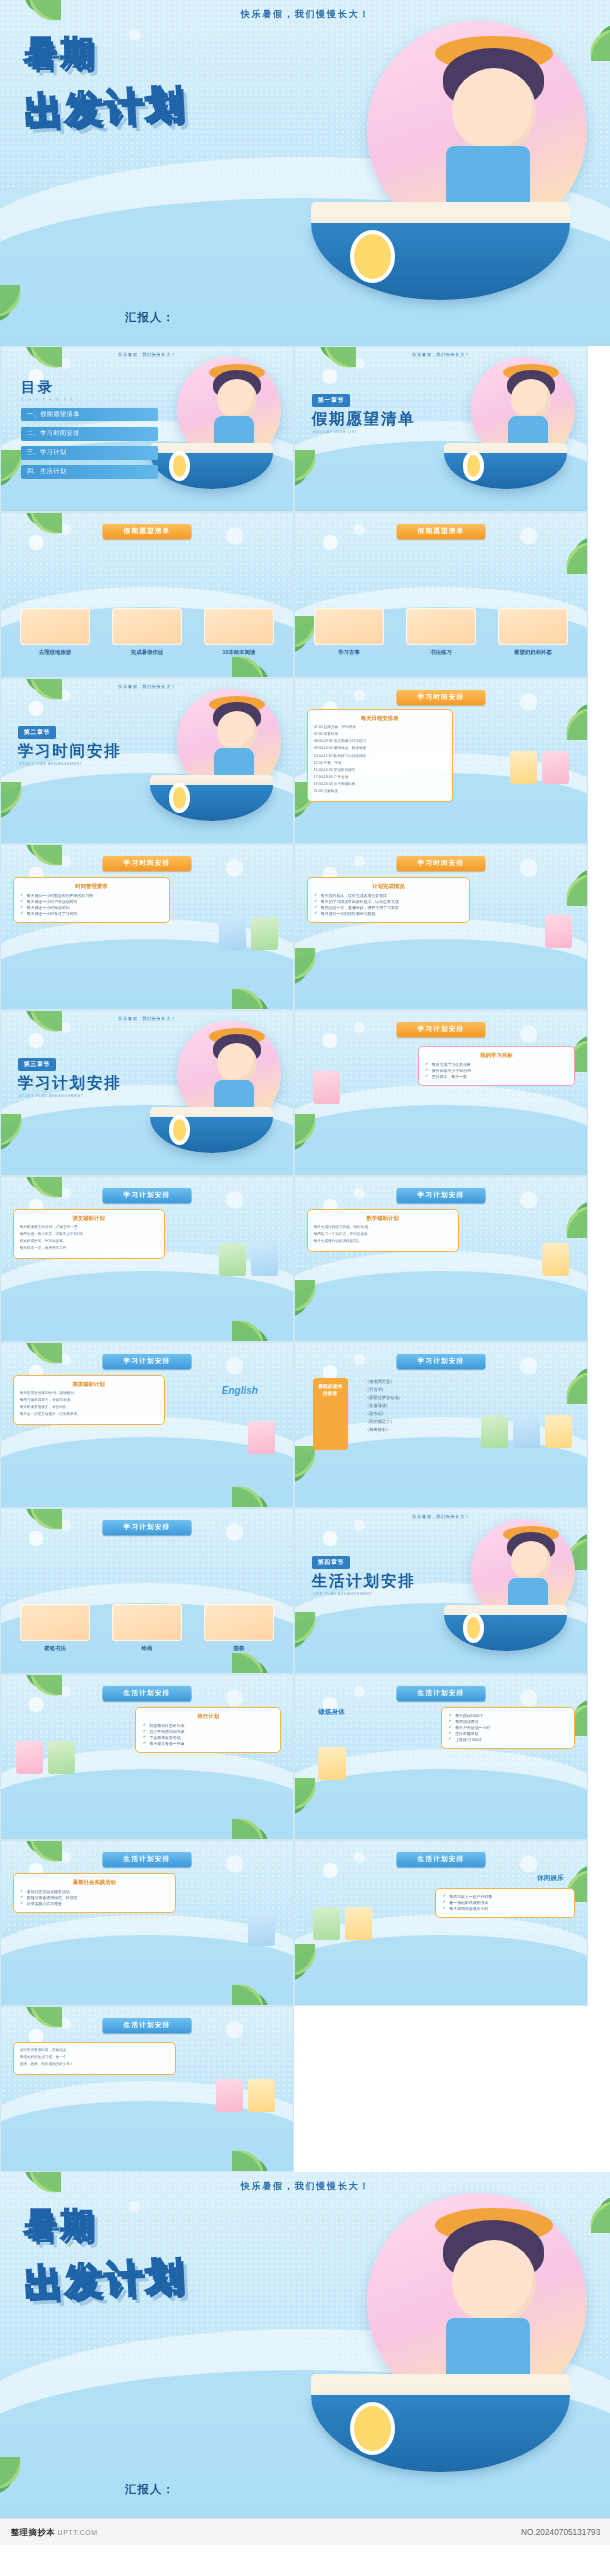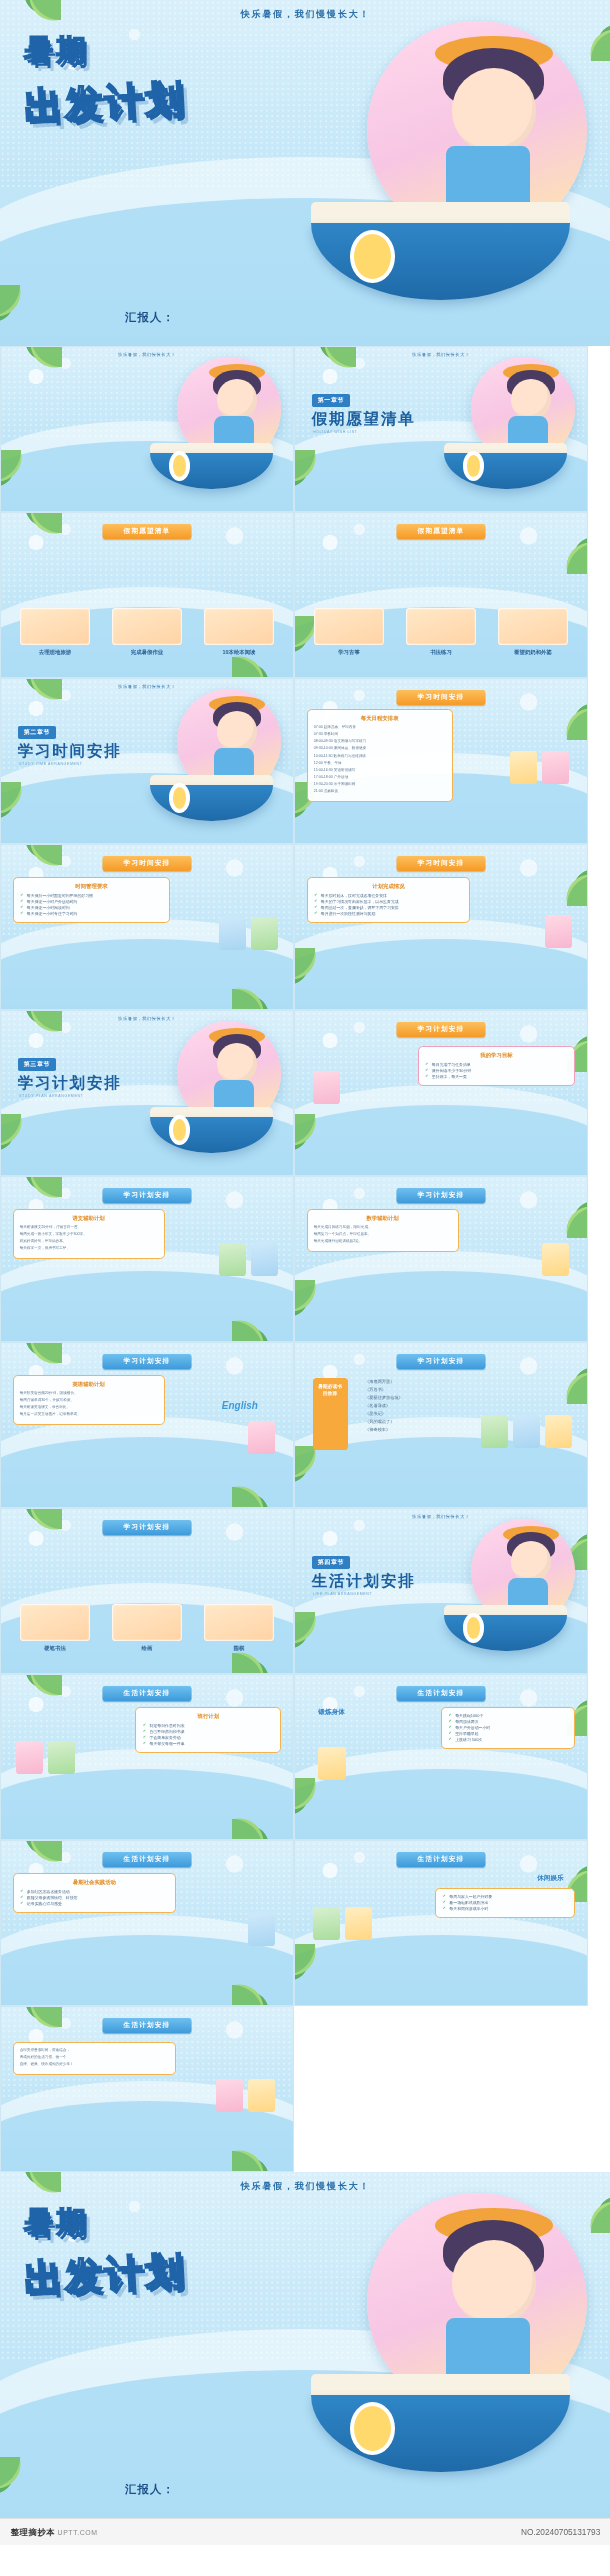--- a/index.html
+++ b/index.html
@@ -98,21 +98,21 @@
     border-radius:50%; border:4.2px solid #ffffff; background:#ffd96b;
   }
 
   
   .cover-top {
     position:absolute; left:0; right:0; top:8.3px; text-align:center;
     font-size:9px; letter-spacing:1.8px; color:#2b6fa8; font-weight:bold;
   }
   .cover-title { position:absolute; left:24px; top:31px; width:256px; }
   .cover-title .l1 {
-    font-size:29px; font-weight:bold; letter-spacing:3.6px;
+    font-size:33px; font-weight:bold; letter-spacing:3.6px;
     color:#ffffff;
     -webkit-text-stroke:1.8px #1f63a8;
     text-shadow:3px 3.6px 0 #1f63a8, 6px 7.2px 0 rgba(31,99,168,.25);
     font-family:Liberation Mono, monospace;
   }
   .cover-title .l2 {
     margin-top:3.6px;
     font-size:38px; font-weight:bold; letter-spacing:2.4px;
     color:#ffffff;
     -webkit-text-stroke:1.8px #1f63a8;
@@ -255,20 +255,28 @@
       <div class="mini-top">快乐暑假，我们慢慢长大！</div>
       <div class="kid-scene">
         <div class="bubble"></div>
           <div class="hat"></div>
           <div class="hair"></div>
         <div class="head"></div>
           <div class="body"></div>
           <div class="boat-top"></div>
         <div class="boat"></div>
           <div class="ring"></div>
+      </div>
+      <div class="toc-wrap">
+        <div class="toc-title">目录</div>
+        <div class="toc-en">C O N T E N T S</div>
+        <div class="toc-item">一、假期愿望清单</div>
+        <div class="toc-item">二、学习时间安排</div>
+        <div class="toc-item">三、学习计划</div>
+        <div class="toc-item">四、生活计划</div>
       </div>
     </div>
 
     <div class="slide half">
       <div class="sky"></div>
         <div class="dots"></div>
         <div class="waves"></div>
       <div class="leaf tl"></div>
         <div class="leaf bl"></div>
       <div class="mini-top">快乐暑假，我们慢慢长大！</div>
@@ -533,21 +541,21 @@
       <div class="banner blue">学习计划安排</div>
       <div class="notecard" style="left:4%; top:32px; width:52%;">
         <h4>英语辅助计划</h4>
         <div class="plain-lines">
           <p>每天听英语音频20分钟，跟读模仿。</p>
           <p>每周背诵单词30个，并默写检测。</p>
           <p>每天朗读英语课文，录音对比。</p>
           <p>每月看一部英文动画片，记录新单词。</p>
         </div>
       </div>
-      <div style="position:absolute; right:12%; top:57px; font-size:10px; font-weight:bold; color:#3f9ad8; font-style:italic;">English</div>
+      <div style="position:absolute; right:12%; top:42px; font-size:10px; font-weight:bold; color:#3f9ad8; font-style:italic;">English</div>
       <div class="figures" style="right:6%; top:78px;">
         <div class="fig p"></div>
       </div>
     </div>
 
     <div class="slide half">
       <div class="sky"></div>
         <div class="dots"></div>
         <div class="waves"></div>
       <div class="leaf tr"></div>

